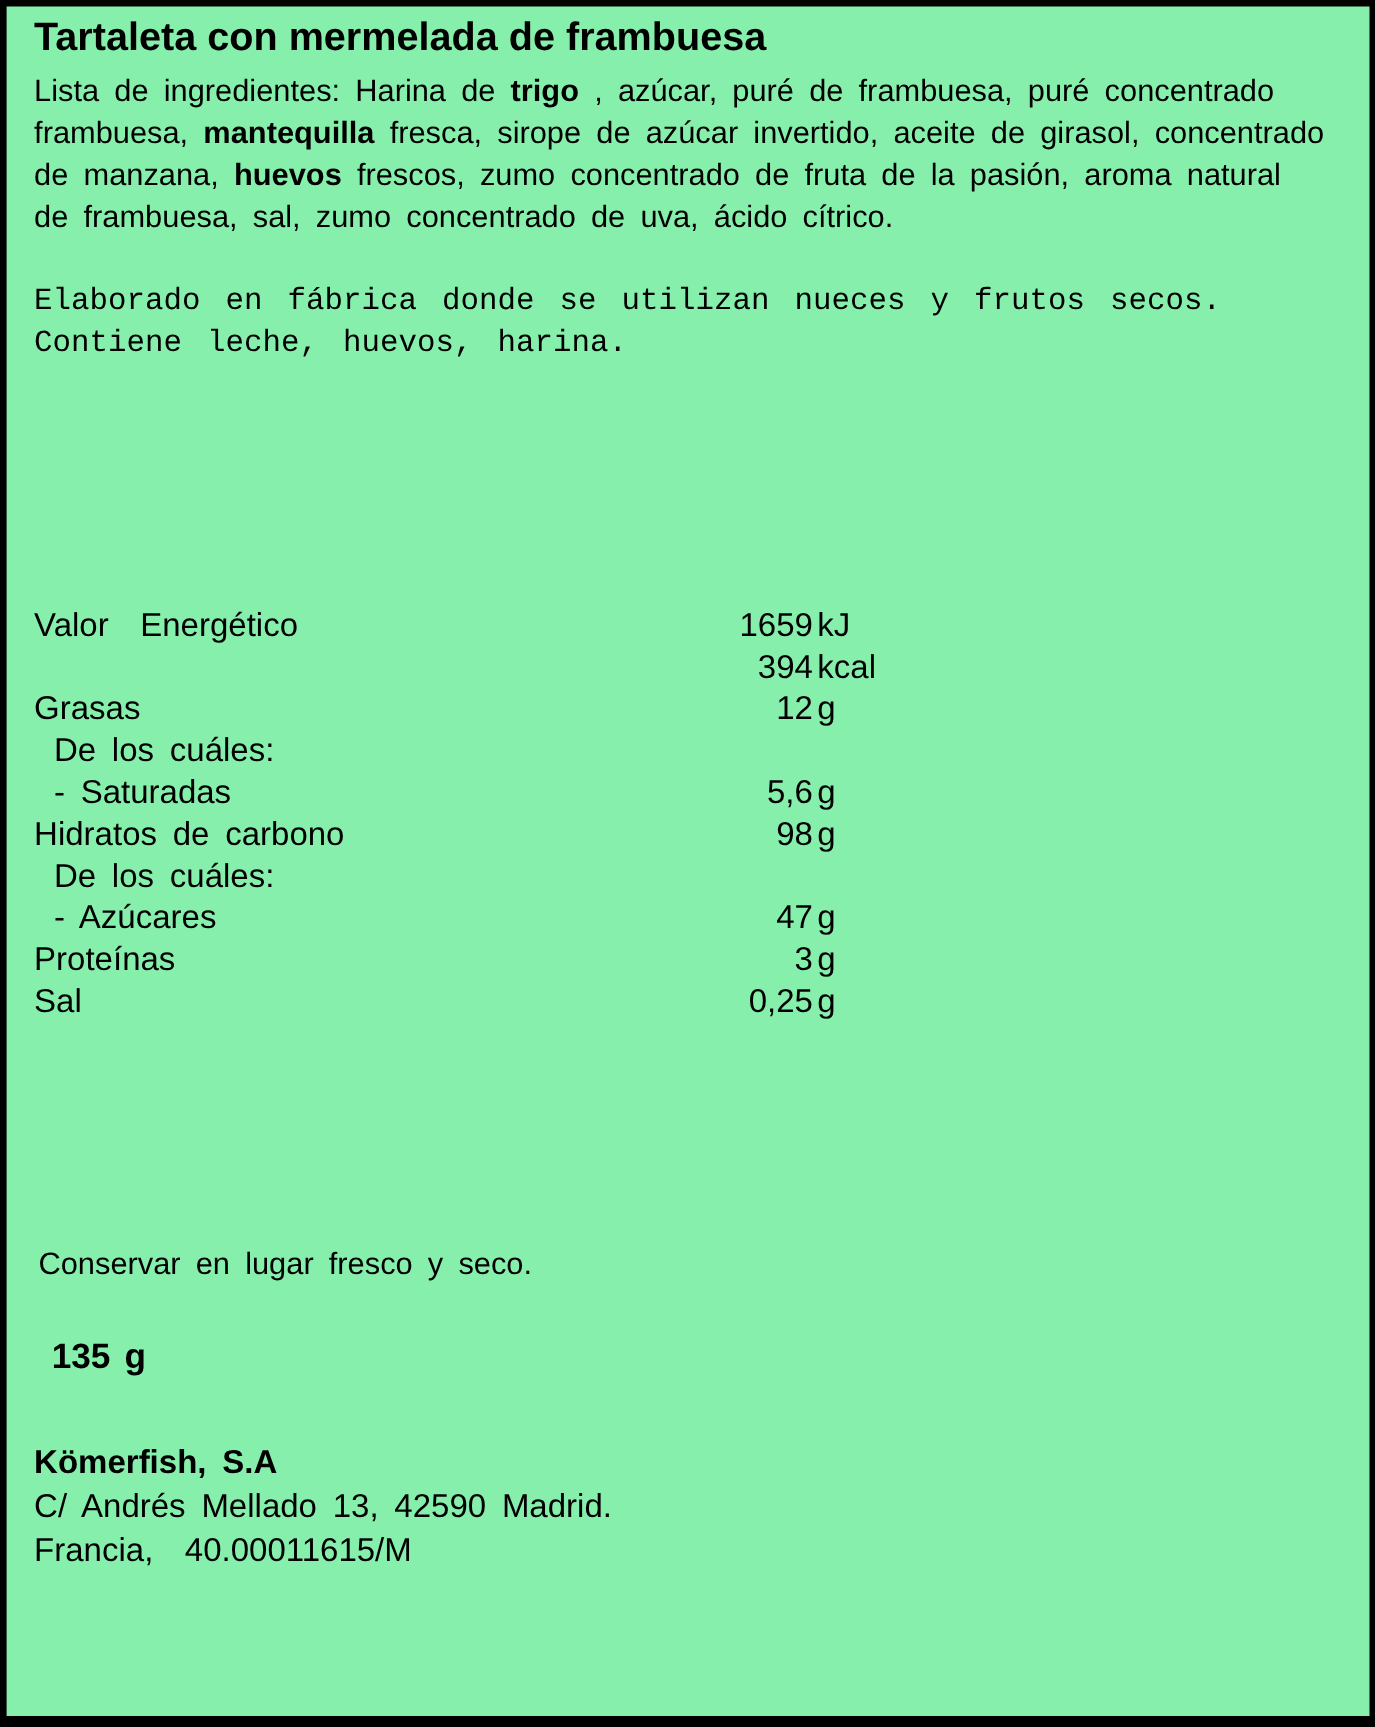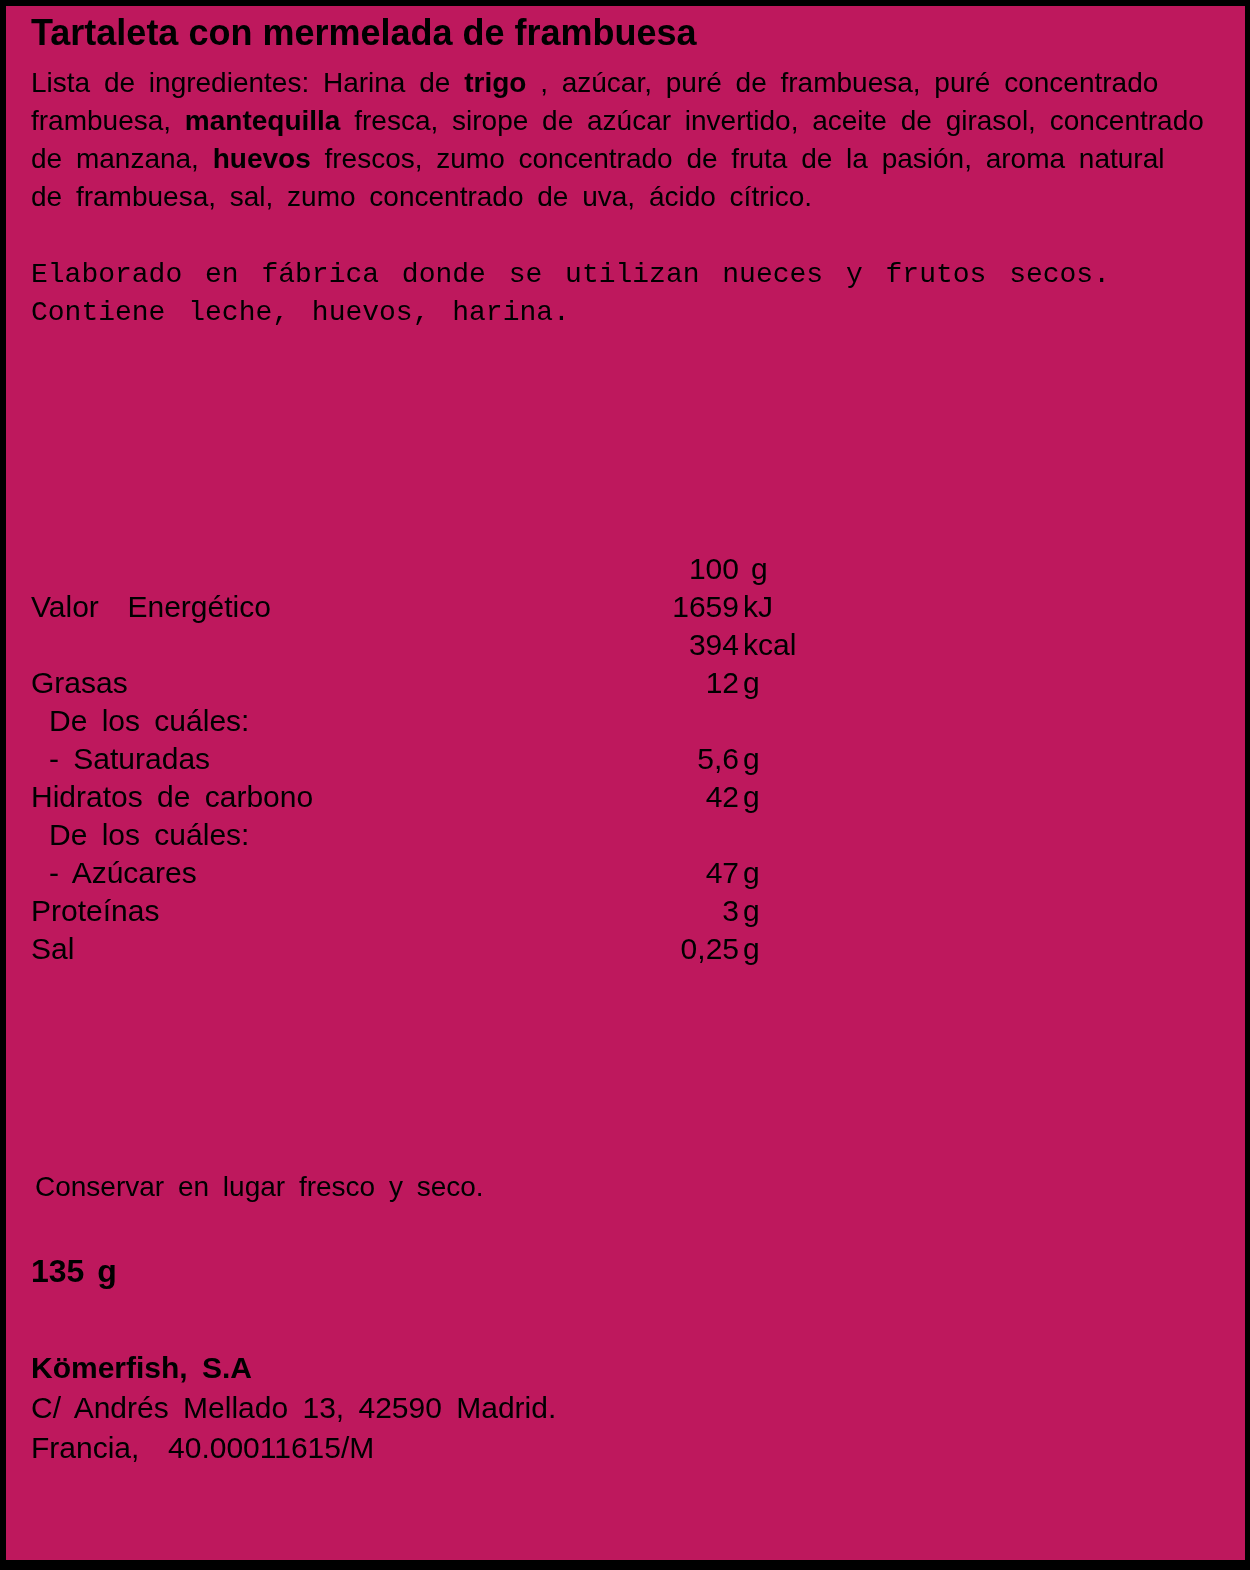--- a/index.html
+++ b/index.html
@@ -5,21 +5,21 @@
   html, body {
     margin: 0;
     padding: 0;
     background: #ffffff;
   }
   .label-page {
     position: relative;
     width: 1250px;
     height: 1570px;
     box-sizing: border-box;
-    background: #be185d;
+    background: #86efac;
     border: 6px solid #000000;
     border-bottom-width: 10px;
     border-right-width: 5px;
     padding: 4px 40px 0 25px;
     font-family: "Liberation Sans", "DejaVu Sans", sans-serif;
     color: #000000;
     overflow: hidden;
   }
   .product-title {
     margin: 0;
@@ -71,21 +71,21 @@
     padding-left: 4px;
     white-space: nowrap;
   }
   .nutrition-table td.col-unit.header-unit {
     padding-left: 12px;
   }
   .storage-par {
     margin: 200px 0 0 4px;
   }
   .net-weight {
-    margin: 44px 0 0 0;
+    margin: 44px 0 0 16px;
     font-size: 32px;
     line-height: 42px;
     font-weight: bold;
     word-spacing: 4px;
   }
   .manufacturer-block {
     margin: 56px 0 0 0;
     font-size: 30px;
     line-height: 40px;
     word-spacing: 6px;
@@ -105,25 +105,20 @@
 
   <h1 class="product-title">Tartaleta con mermelada de frambuesa</h1>
 
   <p class="body-text ingredients-par"><span>Lista de ingredientes: Harina de </span><b>trigo</b><span> , azúcar, puré de frambuesa, puré concentrado frambuesa, </span><b>mantequilla</b><span> fresca, sirope de azúcar invertido, aceite de girasol, concentrado de manzana, </span><b>huevos</b><span> frescos, zumo concentrado de fruta de la pasión, aroma natural de frambuesa, sal, zumo concentrado de uva, ácido cítrico.</span></p>
 
   <p class="body-text allergen-par">Elaborado en fábrica donde se utilizan nueces y frutos secos. Contiene leche, huevos, harina.</p>
 
   <table class="nutrition-table">
     <tbody>
       <tr>
-        <td class="col-label"></td>
-        <td class="col-value">100</td>
-        <td class="col-unit header-unit">g</td>
-      </tr>
-      <tr>
         <td class="col-label">Valor  Energético</td>
         <td class="col-value">1659</td>
         <td class="col-unit">kJ</td>
       </tr>
       <tr>
         <td class="col-label"></td>
         <td class="col-value">394</td>
         <td class="col-unit">kcal</td>
       </tr>
       <tr>
@@ -136,21 +131,21 @@
         <td class="col-value"></td>
         <td class="col-unit"></td>
       </tr>
       <tr>
         <td class="col-label indent">- Saturadas</td>
         <td class="col-value">5,6</td>
         <td class="col-unit">g</td>
       </tr>
       <tr>
         <td class="col-label">Hidratos de carbono</td>
-        <td class="col-value">42</td>
+        <td class="col-value">98</td>
         <td class="col-unit">g</td>
       </tr>
       <tr>
         <td class="col-label indent">De los cuáles:</td>
         <td class="col-value"></td>
         <td class="col-unit"></td>
       </tr>
       <tr>
         <td class="col-label indent">- Azúcares</td>
         <td class="col-value">47</td>

